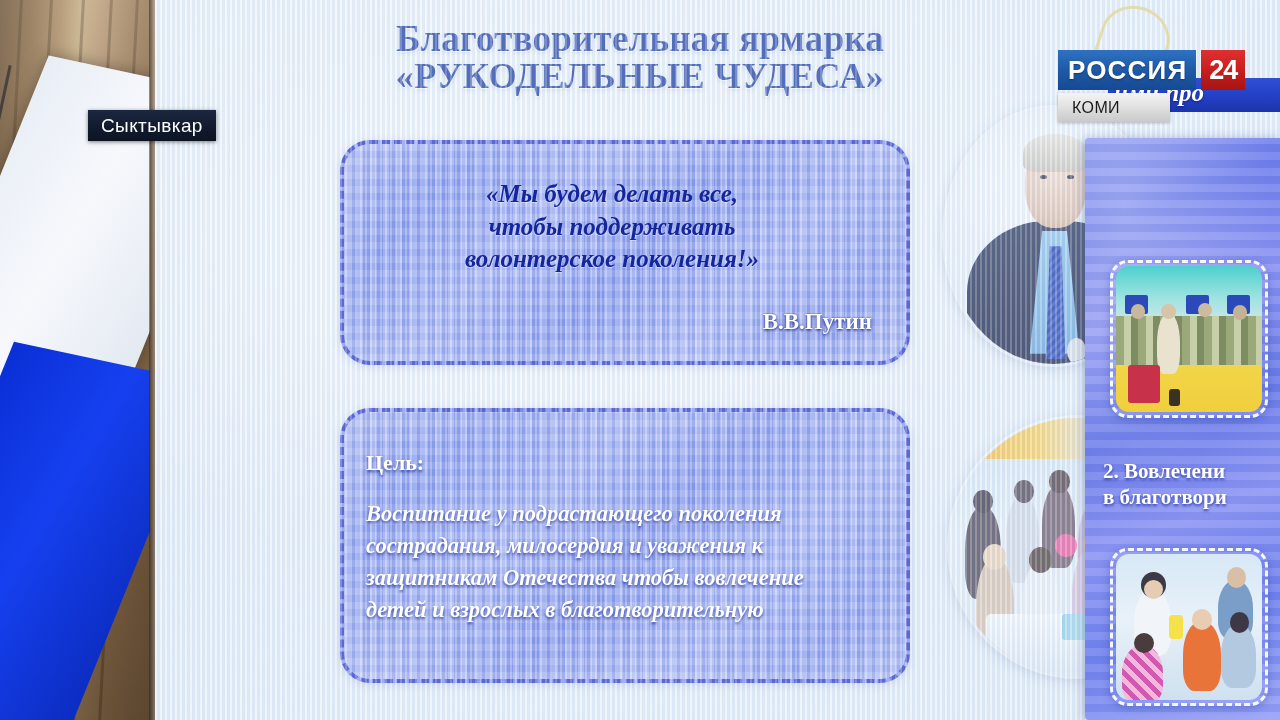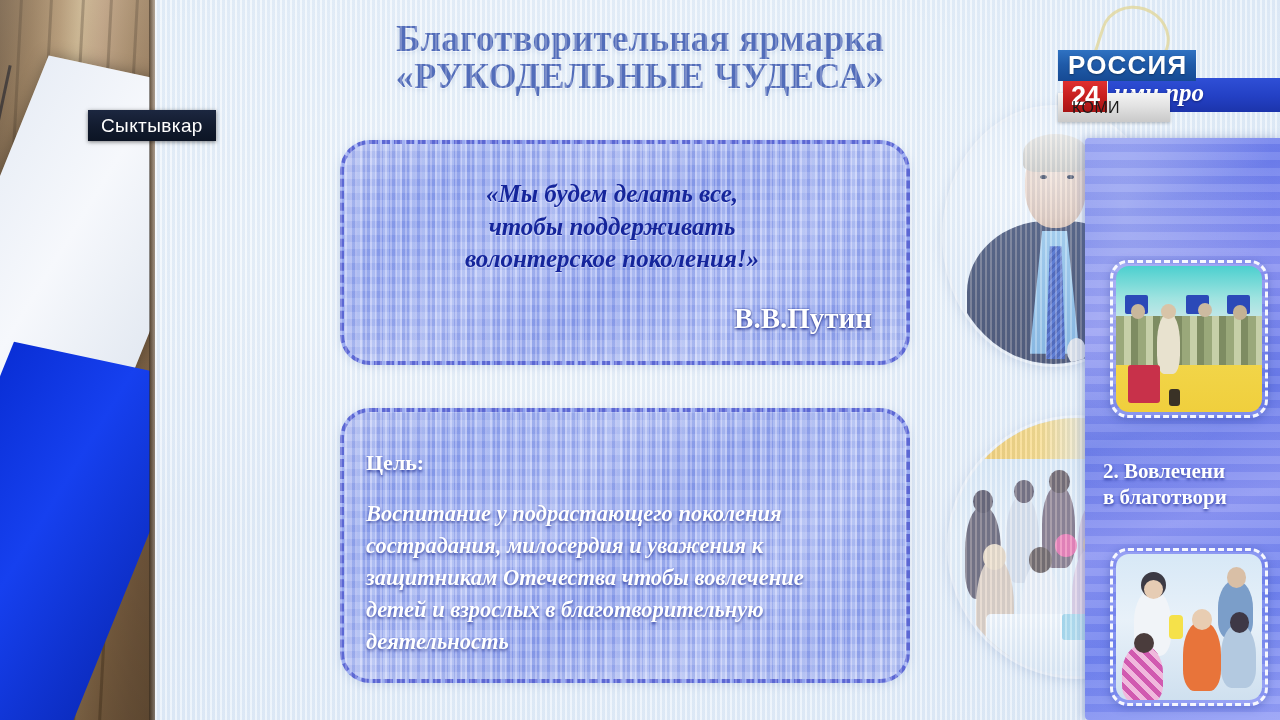--- a/index.html
+++ b/index.html
@@ -113,21 +113,21 @@
     text-align:center;
     font-family:"Liberation Serif", serif;
     font-style:italic; font-weight:700;
     font-size:25px; line-height:1.30;
     color:#15259b;
     text-shadow:0 1px 1px rgba(255,255,255,.45);
   }
   .quote-author {
     position:absolute; right:34px; bottom:26px;
     font-family:"Liberation Serif", serif;
-    font-weight:700; font-size:29px;
+    font-weight:700; font-size:23px;
     color:#ffffff;
     text-shadow:0 2px 3px rgba(25,40,140,.75), 0 0 2px rgba(20,35,130,.9);
   }
 
   .goal-box { left:185px; top:408px; width:570px; height:275px; }
   .goal-head {
     position:absolute; left:22px; top:38px;
     font-family:"Liberation Serif", serif;
     font-weight:700; font-size:22px; color:#ffffff;
     text-shadow:0 2px 3px rgba(25,40,140,.8);
@@ -238,21 +238,21 @@
   .sol-band { position:absolute; left:0; top:34%; width:100%; height:34%;
      background:repeating-linear-gradient(90deg,#9aa87a 0 8px,#c6cfa8 8px 15px,#7e8c62 15px 22px); }
   .sol-flagblue { position:absolute; width:16%; height:13%; top:20%; background:#2b49b8; border-radius:2px; }
   .sol-red { position:absolute; left:8%; bottom:6%; width:22%; height:26%; background:#c8314a; border-radius:3px; }
 
   
   .kid-bg { position:absolute; inset:0; background:linear-gradient(180deg,#d7e8f6 0%,#e8f1f9 45%,#cfe0ef 100%); }
 
   
   .logo-wrap { position:absolute; left:1058px; top:50px; z-index:40; }
-  .logo-row { display:flex; align-items:stretch; height:40px;flex-direction:column; }
+  .logo-row { display:flex; align-items:stretch; height:40px; }
   .logo-rossiya {
     background:linear-gradient(180deg,#2f72c2 0%,#1f5aa8 48%,#164a93 100%);
     color:#ffffff;
     font-weight:700; font-size:26px; letter-spacing:1.2px;
     display:flex; align-items:center; padding:0 9px 0 10px;
     text-shadow:0 1px 2px rgba(0,0,0,.35);
   }
   .logo-24 {
     background:linear-gradient(180deg,#e03030 0%,#c41d1d 55%,#a81414 100%);
     color:#ffffff; font-weight:700; font-size:27px; letter-spacing:-1px;
@@ -337,21 +337,20 @@
     </div>
 
     <div class="dbox goal-box">
       <div class="dbox-inner">
         <div class="goal-head">Цель:</div>
         <div class="goal-body">
           <div>Воспитание у подрастающего поколения</div>
           <div>сострадания, милосердия и уважения к</div>
           <div>защитникам Отечества чтобы вовлечение</div>
           <div>детей и взрослых в благотворительную</div>
-          <div>деятельность</div>
         </div>
       </div>
     </div>
 
     <div class="photo-circle pc-putin">
       <div class="putin-bg"></div>
       <div class="putin-flag"></div>
       <div class="putin-body"></div>
       <div class="putin-shirt"></div>
       <div class="putin-tie"></div>

